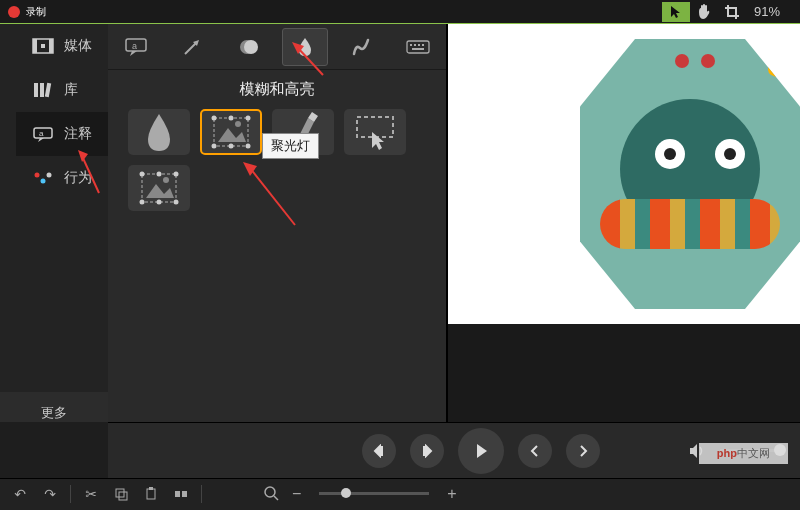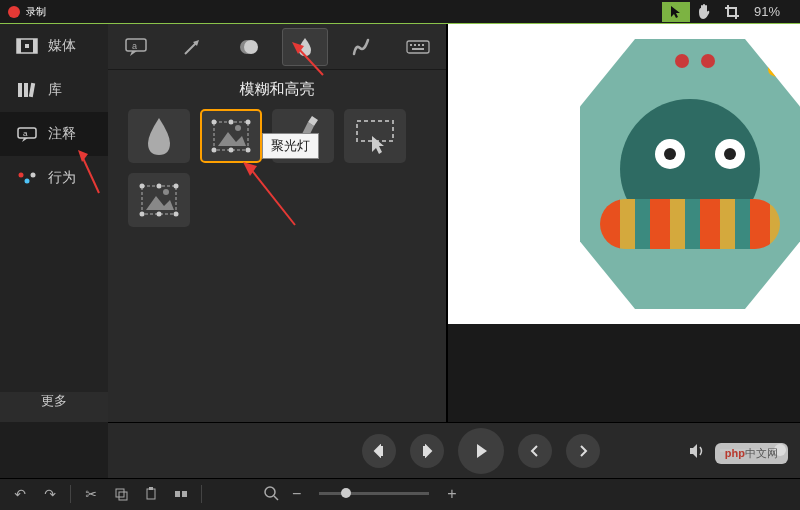--- a/index.html
+++ b/index.html
@@ -12,33 +12,33 @@
     .topbar-spacer { flex: 1; }
     .top-tool { width: 28px; height: 20px; display: flex; align-items: center; justify-content: center; font-size: 14px; color: #ccc; cursor: pointer; }
     .top-tool.active { background: #7cb342; color: #000; }
     .zoom-label { font-size: 13px; color: #ccc; margin-left: 8px; margin-right: 12px; }
     
     
     .main { display: flex; height: 398px; }
     
     
     .sidebar { width: 108px; background: #232323; display: flex; flex-direction: column; }
-    .sidebar-item { height: 44px; display: flex; align-items: center; padding-left: 16px; cursor: pointer; font-size: 14px; color: #ccc; position: relative; }
+    .sidebar-item { height: 44px; display: flex; align-items: center; padding-left: 16px; cursor: pointer; font-size: 14px; color: #ccc; position: relative; margin-left: 16px; }
     .sidebar-item.active { background: #181818; }
     .sidebar-icon { width: 22px; height: 18px; margin-right: 10px; }
-    .sidebar-more { height: 30px; display: flex; align-items: flex-start; justify-content: center; background: #2c2c2c; font-size: 13px; color: #ccc; cursor: pointer; margin-top: 28px; }
+    .sidebar-more { height: 30px; display: flex; align-items: flex-end; justify-content: center; background: #2c2c2c; font-size: 13px; color: #ccc; cursor: pointer; margin-top: 28px; }
     
     
     .toolpanel { width: 340px; background: #2a2a2a; border-right: 2px solid #000; display: flex; flex-direction: column; }
     .tool-tabs { height: 46px; display: flex; align-items: center; justify-content: space-around; background: #2a2a2a; border-bottom: 1px solid #1a1a1a; }
     .tool-tab { width: 46px; height: 38px; display: flex; align-items: center; justify-content: center; cursor: pointer; border-radius: 3px; }
     .tool-tab.active { background: #3a3a3a; border: 1px solid #555; }
     .section-title { text-align: center; font-size: 15px; color: #eee; padding: 10px 0; }
     .effects-grid { display: flex; flex-wrap: wrap; gap: 10px; padding: 0 20px; }
-    .effect-item { width: 62px; height: 54px; background: #3a3a3a; border-radius: 5px; display: flex; align-items: center; justify-content: center; cursor: pointer; position: relative; }
+    .effect-item { width: 62px; height: 46px; background: #3a3a3a; border-radius: 5px; display: flex; align-items: center; justify-content: center; cursor: pointer; position: relative; }
     .effect-item.selected { border: 2px solid #ffa000; }
     .tooltip { position: absolute; left: 60px; top: 22px; background: #f5f5f5; color: #222; font-size: 13px; padding: 3px 8px; border: 1px solid #888; white-space: nowrap; z-index: 10; }
     
     
     .canvas-area { flex: 1; background: #1a1a1a; display: flex; align-items: flex-start; justify-content: flex-start; overflow: hidden; }
     .canvas-white { background: #fff; width: 360px; height: 300px; margin-top: 0; display: flex; align-items: center; justify-content: flex-end; }
     .bird-image { width: 220px; height: 270px; background: #7ab5a8; clip-path: polygon(25% 0%, 75% 0%, 100% 25%, 100% 75%, 75% 100%, 25% 100%, 0% 75%, 0% 25%); position: relative; overflow: hidden; }
     .bird-body { position: absolute; left: 40px; top: 60px; width: 140px; height: 140px; background: #2e6b63; border-radius: 50%; }
     .bird-scarf { position: absolute; left: 20px; top: 160px; width: 180px; height: 50px; background: repeating-linear-gradient(90deg, #e8501e 0 20px, #d4a93d 20px 35px, #3b8a7f 35px 50px); border-radius: 30px; }
     .bird-eyes { position: absolute; left: 75px; top: 100px; width: 90px; height: 30px; }
@@ -67,21 +67,21 @@
     
     
     .timeline { height: 32px; background: #222; display: flex; align-items: center; padding-left: 40px; position: relative; font-size: 11px; }
     
     
     .red-arrow { position: absolute; pointer-events: none; z-index: 5; }
     .red-arrow svg line { stroke: #e53935; stroke-width: 2; }
     .red-arrow svg polygon { fill: #e53935; }
     
     
-    .watermark { position: absolute; right: 12px; bottom: 46px; background: rgba(220,220,220,0.85); color: #555; font-size: 11px; padding: 3px 10px; border-radius: 6px; }
+    .watermark { position: absolute; right: 12px; bottom: 46px; background: rgba(220,220,220,0.85); color: #555; font-size: 11px; padding: 3px 18px; border-radius: 0; }
     .watermark b { color: #b8392e; }
   </style>
 </head>
 <body>
 
 <div class="topbar">
   <div class="record-dot"></div>
   <div class="record-label">录制</div>
   <div class="topbar-spacer"></div>
   <div class="top-tool active">

